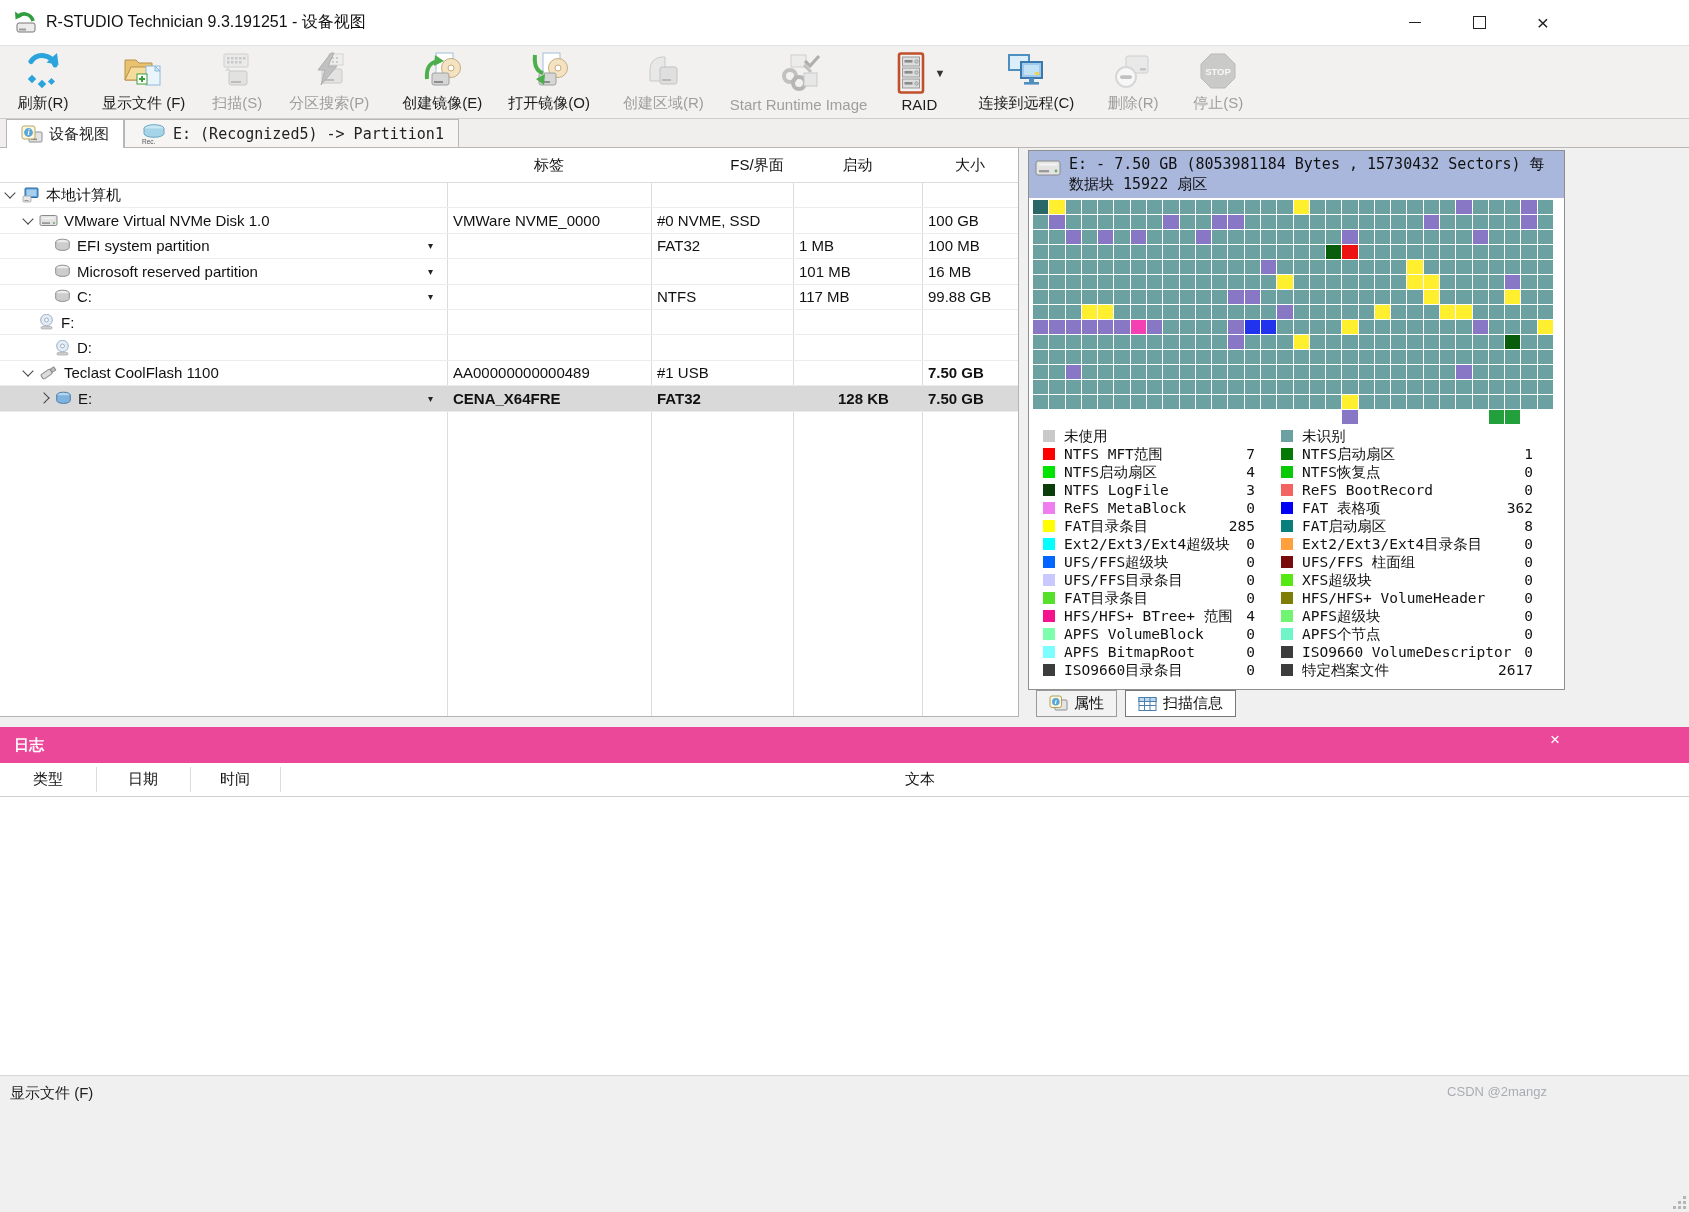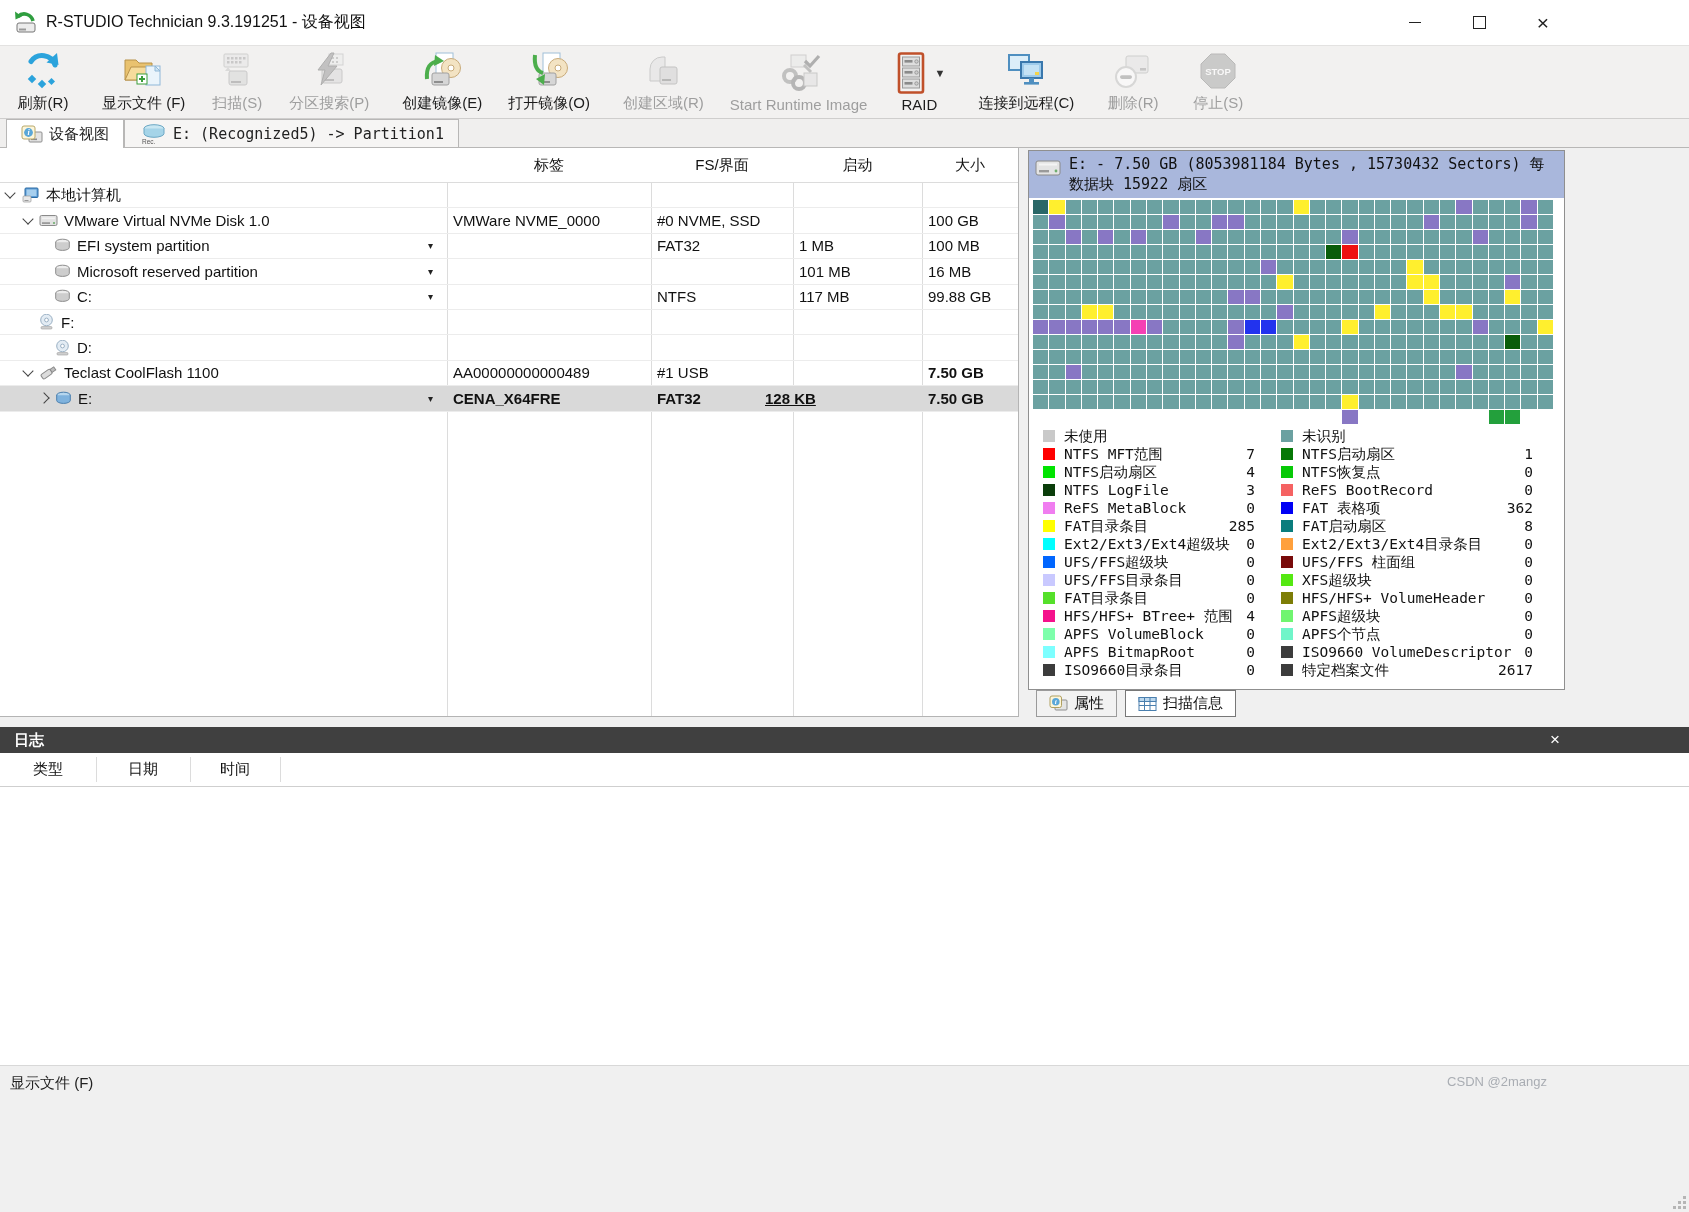--- a/index.html
+++ b/index.html
@@ -67,21 +67,21 @@
   .leg-sq{width:12px;height:12px;flex:0 0 auto;margin-right:9px;}
   .leg-label{white-space:nowrap;}
   .leg-count{margin-left:auto;}
 
   .scan-tabs{position:absolute;left:1036px;top:542px;display:flex;gap:8px;}
   .scan-tab{display:flex;align-items:center;gap:6px;height:25px;padding:0 12px;border:1px solid #9a9a9a;background:#f2f2f2;font-size:15px;color:#111;}
   .scan-tab.active{background:#fff;border-color:#777;}
 
   
   .log-gap{height:10px;background:#f0f0f0;flex:0 0 auto;}
-  .log-title{height:26px;background:#404040;display:flex;align-items:center;position:relative;flex:0 0 auto;}
+  .log-title{height:36px;background:#ec4899;display:flex;align-items:center;position:relative;flex:0 0 auto;}
   .log-title .lt{color:#fff;font-weight:bold;font-size:15px;margin-left:14px;}
   .log-close{position:absolute;left:1542px;top:0;width:26px;height:26px;display:flex;align-items:center;justify-content:center;color:#fff;font-size:17px;}
   .log-header{height:33px;background:#fff;border-bottom:1px solid #cfcfcf;position:relative;flex:0 0 auto;font-size:15px;color:#111;}
   .lh-cell{position:absolute;top:0;height:33px;display:flex;align-items:center;justify-content:center;}
   .lh-sep{position:absolute;top:4px;bottom:4px;width:0;border-left:1px solid #dcdcdc;}
   .log-body{height:278px;background:#fff;flex:0 0 auto;}
 
   
   .footer{flex:1 1 auto;background:#f0f0f0;border-top:1px solid #d8d8d8;position:relative;font-size:15px;color:#222;}
   .footer .hint{position:absolute;left:10px;top:8px;}
@@ -365,21 +365,21 @@
   <div class="main">
     <div class="device-pane">
       <div class="col-line" style="left:447px"></div>
       <div class="col-line" style="left:651px"></div>
       <div class="col-line" style="left:793px"></div>
       <div class="col-line" style="left:922px"></div>
       <div class="tbl-header" id="tbl-header">
           <div class="th" style="left: 447px; width: 204px;">
             <span>标签</span>
           </div>
-          <div class="th" style="left: 651px; width: 142px;">
+          <div class="th" style="left: 686px; width: 142px;">
             <span>FS/界面</span>
           </div>
           <div class="th" style="left: 793px; width: 129px;">
             <span>启动</span>
           </div>
           <div class="th" style="left: 922px; width: 96px;">
             <span>大小</span>
           </div>
         </div>
       <div class="tbl-body" id="tbl-body">
@@ -533,21 +533,21 @@
                 <svg width="17" height="15" viewBox="0 0 17 15">
                   <ellipse cx="8.5" cy="4.2" rx="6.8" ry="3" fill="#b6d6ee" stroke="#4a7fae"></ellipse>
                   <path d="M1.7 4.2 v5.2 a6.8 3 0 0 0 13.6 0 v-5.2" fill="#7fb2dd" stroke="#4a7fae"></path>
                 </svg>
               </span>
               <span style="margin-left: 6px;">E:</span>
             </div>
             <span class="row-dd">▾</span>
             <div class="cell bold" style="left: 453px; width: 196px;">CENA_X64FRE</div>
             <div class="cell bold" style="left: 657px; width: 134px;">FAT32</div>
-            <div class="cell bold" style="left: 765px; width: 121px; text-decoration: underline;">128 KB</div>
+            <div class="cell bold" style="left: 838px; width: 121px;">128 KB</div>
             <div class="cell bold" style="left: 928px; width: 88px;">7.50 GB</div>
           </div>
         </div>
     </div>
 
     <div class="scan-panel">
       <div class="scan-header">
         <span style="flex:0 0 auto;margin-top:4px;">
           <svg width="26" height="20" viewBox="0 0 26 20">
               <rect x="1" y="3" width="24" height="14" rx="2" fill="#e4e4e4" stroke="#8a8a8a"></rect>
@@ -1218,20 +1218,21 @@
   <div class="log-title">
     <span class="lt">日志</span>
     <span class="log-close">×</span>
   </div>
   <div class="log-header" id="log-header">
       <div class="lh-cell" style="left: 0px; width: 96px;">类型</div>
       <div class="lh-cell" style="left: 96px; width: 94px;">日期</div>
       <div class="lh-sep" style="left: 96px;"></div>
       <div class="lh-cell" style="left: 190px; width: 90px;">时间</div>
       <div class="lh-sep" style="left: 190px;"></div>
+      <div class="lh-cell" style="left: 280px; width: 1280px;">文本</div>
       <div class="lh-sep" style="left: 280px;"></div>
     </div>
   <div class="log-body"></div>
 
   <div class="footer">
     <span class="hint">显示文件 (F)</span>
     <span class="watermark">CSDN @2mangz</span>
     <span class="grip">
       <i style="right:0;bottom:0;position:absolute"></i>
         <i style="right:5px;bottom:0;position:absolute"></i>

